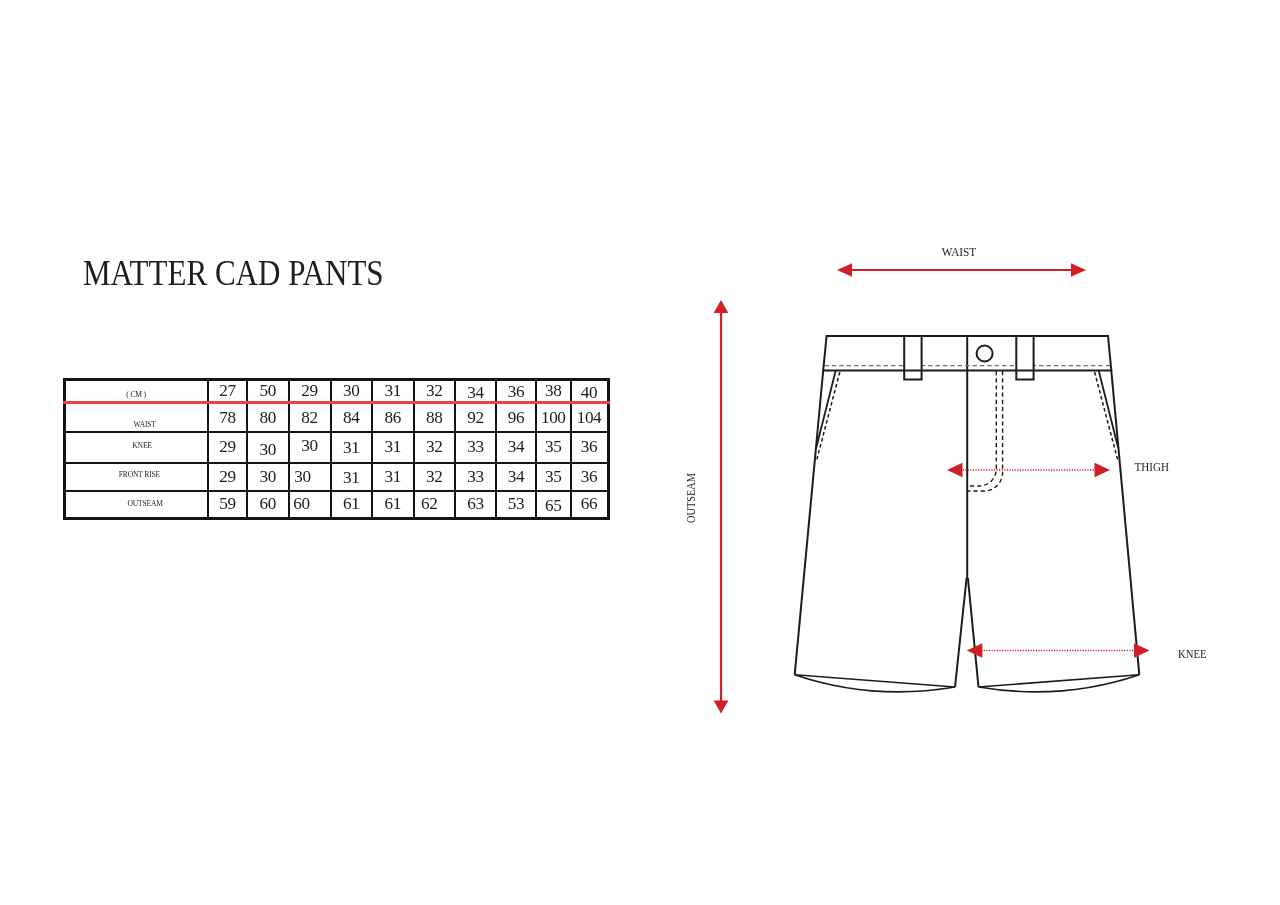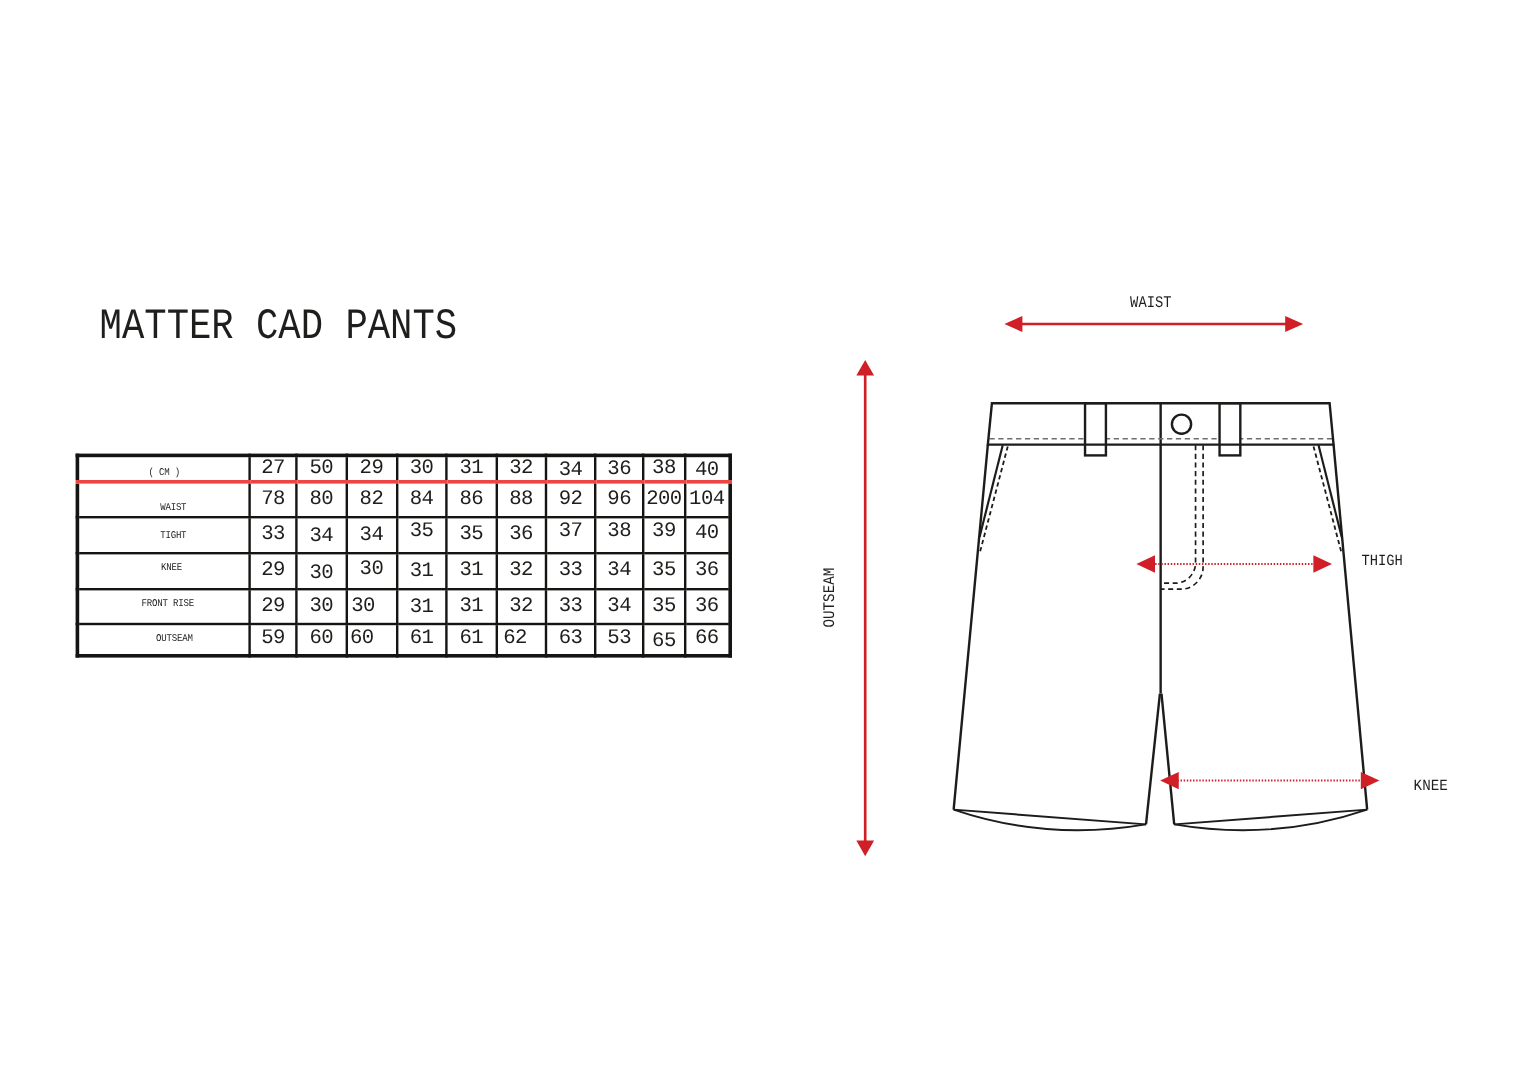--- a/index.html
+++ b/index.html
@@ -1,17 +1,17 @@
 <!DOCTYPE html>
 <html><head>
 <meta charset="utf-8">
 <style>
   html,body{margin:0;padding:0;background:#ffffff;}
   #page{position:relative;width:1280px;height:905px;background:#ffffff;overflow:hidden;
-        font-family:Liberation Mono, monospace;}
+        font-family:Liberation Serif, serif;}
   #title{position:absolute;left:82.5px;top:251.5px;font-size:36px;color:#1e1e1c;
          letter-spacing:0;white-space:nowrap;transform-origin:0 0;transform:scaleX(0.862);}
   #sizetable{position:absolute;left:63px;top:378px;border-collapse:collapse;table-layout:fixed;border:3px solid #151412;}
   #sizetable td{border:2px solid #151412;padding:0;text-align:center;vertical-align:middle;
                 color:#1e1e1c;overflow:hidden;}
   #sizetable td.lbl{font-size:8.6px;letter-spacing:-0.2px;}
   td.lbl .sh{transform:scaleX(0.88);}
   .sh{display:inline-block;position:relative;}
   #sizetable td.num{font-size:17.2px;letter-spacing:-0.45px;margin-left:30px;}
   #sizetable tr.hdr td{border-bottom:3px solid #ef4444;}
@@ -42,37 +42,24 @@
     <tr style="height:29.5px">
       <td class="lbl"><span class="sh" style="top:6px;left:8px">WAIST</span></td>
       <td class="num">78</td>
           <td class="num">80</td>
           <td class="num">82</td>
       <td class="num">84</td>
           <td class="num">86</td>
           <td class="num">88</td>
       <td class="num">92</td>
           <td class="num">96</td>
-          <td class="num">200</td>
+          <td class="num">100</td>
       <td class="num">104</td>
     </tr>
 
-    <tr style="height:29.5px">
-      <td class="lbl"><span class="sh" style="top:0.5px;left:8px">TIGHT</span></td>
-      <td class="num">33</td>
-          <td class="num"><span class="sh" style="top:1.5px">34</span></td>
-          <td class="num"><span class="sh" style="top:1px">34</span></td>
-      <td class="num"><span class="sh" style="top:-2px">35</span></td>
-          <td class="num">35</td>
-          <td class="num">36</td>
-      <td class="num"><span class="sh" style="top:-2.5px">37</span></td>
-          <td class="num"><span class="sh" style="top:-2px">38</span></td>
-          <td class="num"><span class="sh" style="top:-2.5px">39</span></td>
-      <td class="num"><span class="sh" style="top:-1.5px">40</span></td>
-    </tr>
 
     <tr style="height:30.5px">
       <td class="lbl"><span class="sh" style="top:-2.5px;left:6px">KNEE</span></td>
       <td class="num">29</td>
           <td class="num"><span class="sh" style="top:3px">30</span></td>
           <td class="num"><span class="sh" style="top:-1.5px">30</span></td>
       <td class="num"><span class="sh" style="top:1px">31</span></td>
           <td class="num">31</td>
           <td class="num">32</td>
       <td class="num">33</td>

